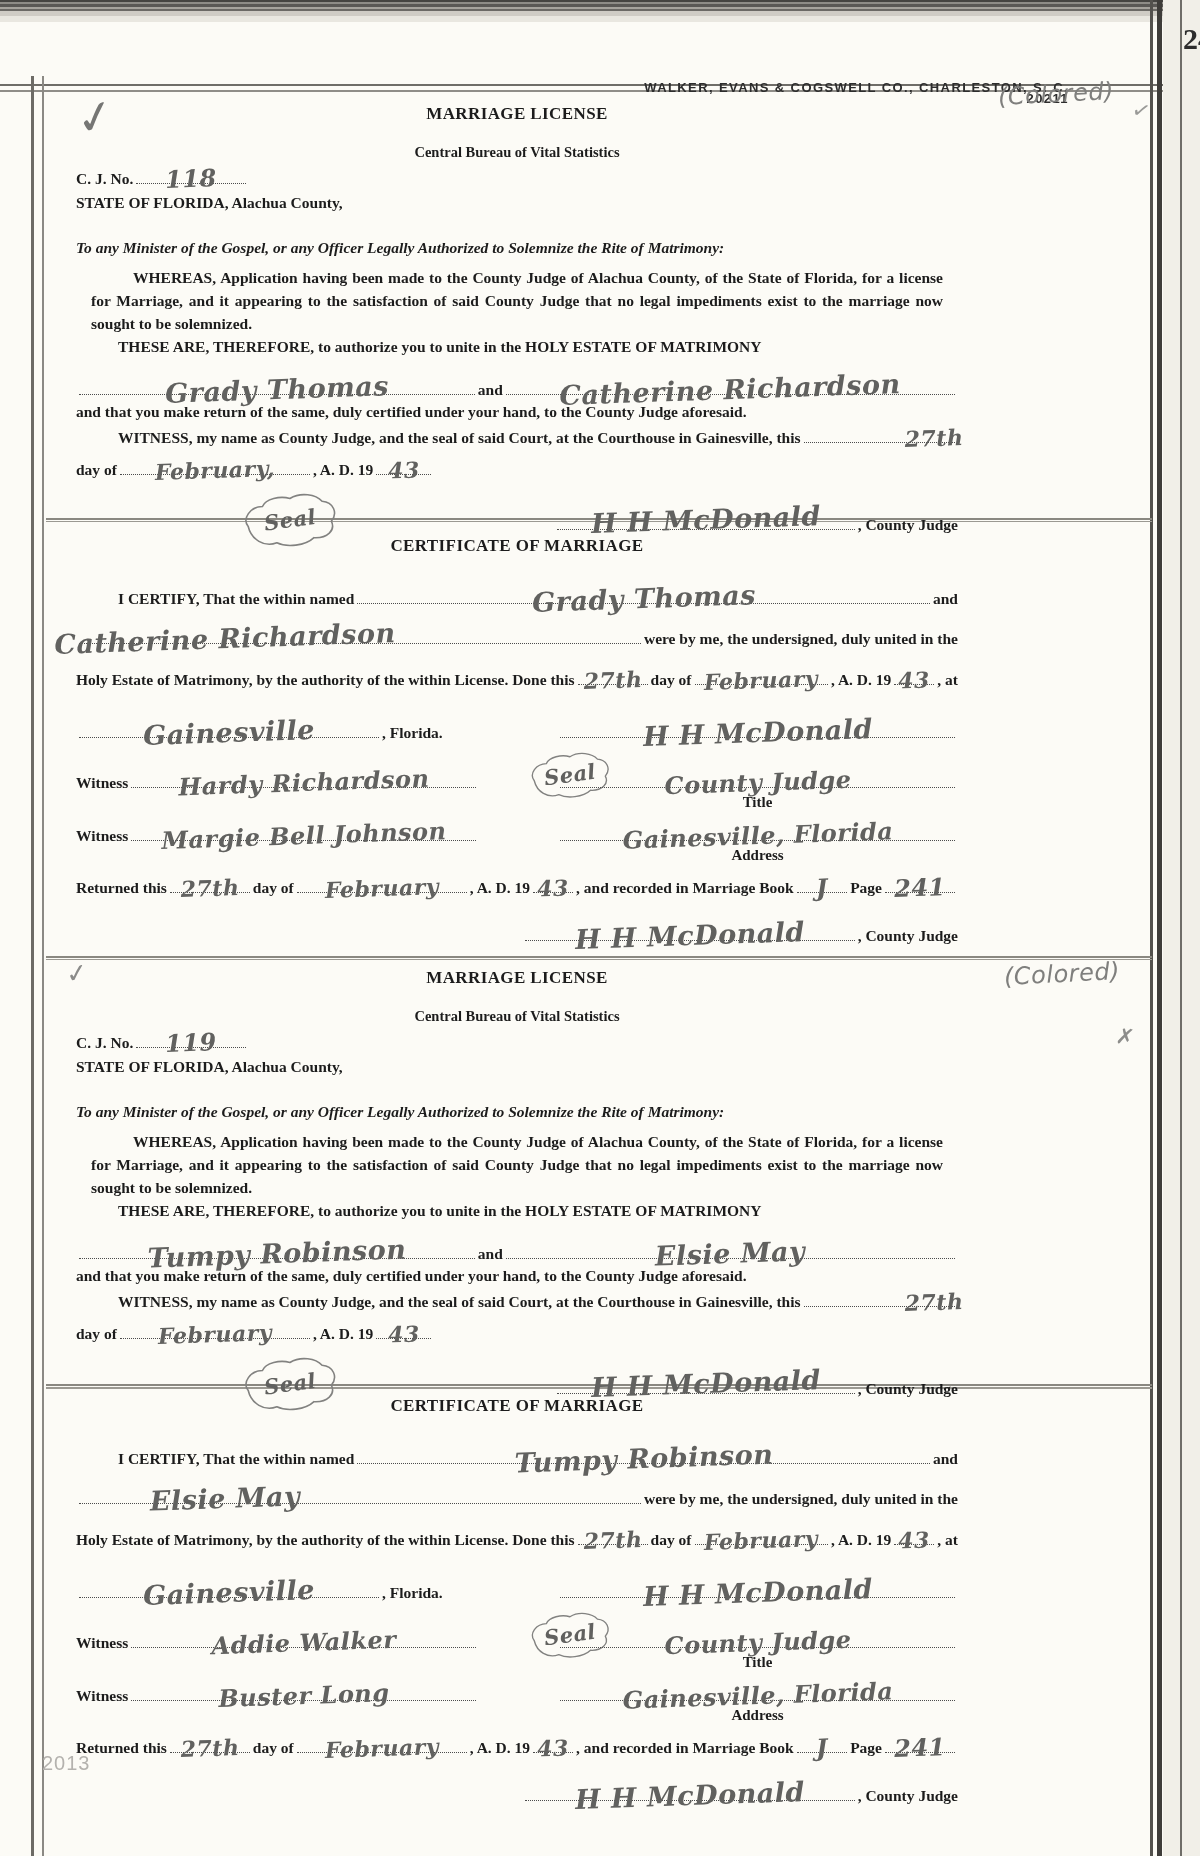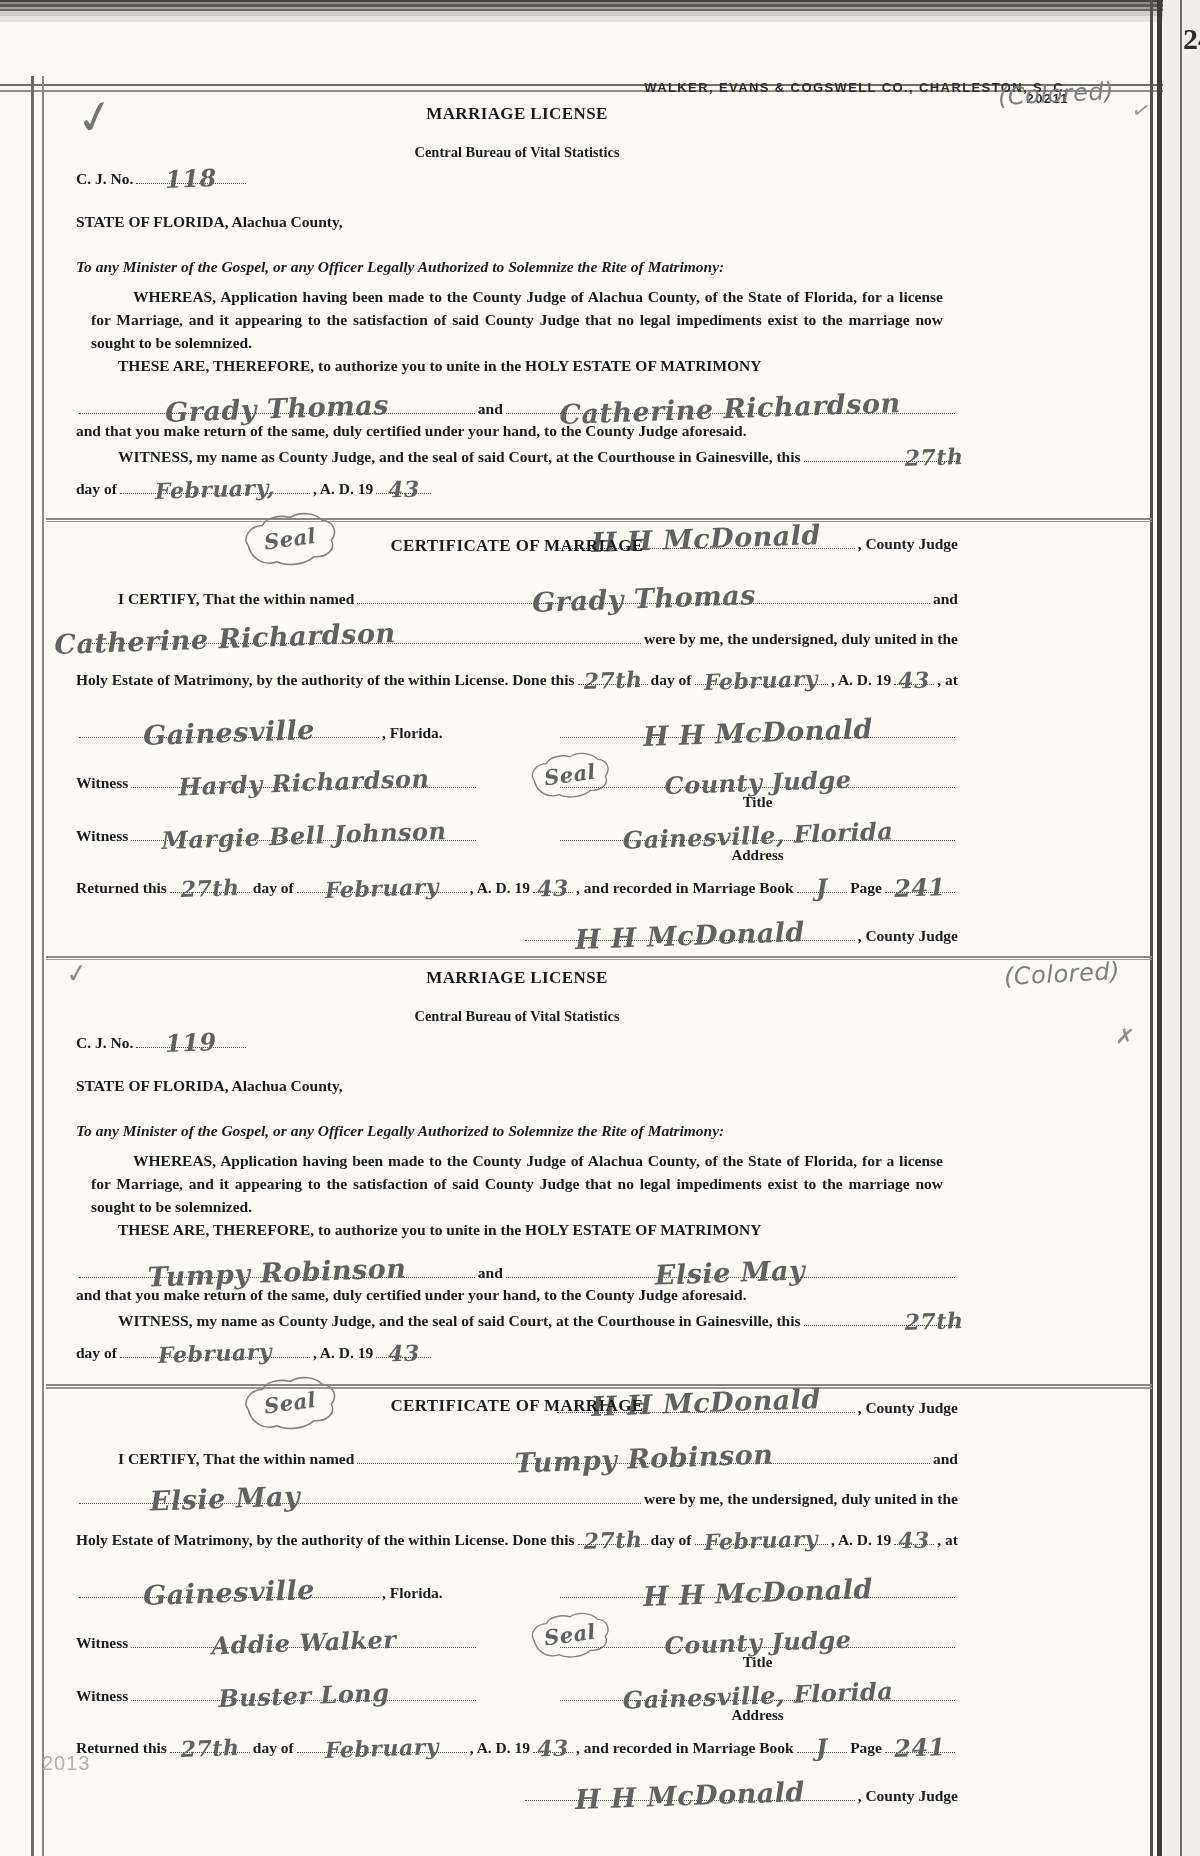--- a/index.html
+++ b/index.html
@@ -51,21 +51,21 @@
   .dl>.hw{position:absolute;left:50%;bottom:-6px;transform:translateX(-50%) rotate(-2deg);white-space:nowrap;}
   .dl>.hw.pos-l{left:26%;} .dl>.hw.pos-r{left:86%;}
   .grow{flex:1 1 40px;min-width:30px;} .g2{flex:1.15 1 40px;}
   .w40{width:40px;} .w55{width:55px;} .w70{width:70px;} .w80{width:80px;} .w110{width:110px;}
   .w170{width:170px;} .w190{width:190px;} .w300{width:300px;} .w330{width:330px;}
   .w345{width:345px;} .w395{width:395px;}
   .spacer{flex:1 1 10px;}
   .sub{position:absolute;top:5px;left:50%;transform:translateX(-50%);font-family:"Liberation Serif",serif;
        font-style:normal;font-weight:bold;font-size:15px;color:#1c1c1c;white-space:nowrap;letter-spacing:0;}
   
-  .m-cj{margin-top:8px;} .m-state{margin-top:23px;} .m-addr{margin-top:25px;font-style:italic;}
+  .m-cj{margin-top:8px;} .m-state{margin-top:4px;} .m-addr{margin-top:25px;font-style:italic;}
   .m-these{margin-top:2px;} .m-names{margin-top:23px;} .m-return{margin-top:2px;}
   .m-witcl{margin-top:6px;} .m-dayof{margin-top:12px;}
   .m-r1{margin-top:33px;justify-content:space-between;} .m-r2{margin-top:20px;} .m-holy{margin-top:21px;} .m-place{margin-top:33px;}
   .m-wit1{margin-top:30px;position:relative;} .m-wit2{margin-top:33px;} .m-returned{margin-top:32px;} .m-sig{margin-top:28px;}
   
   .seal-sig-row{position:relative;height:56px;margin-top:12px;}
   .seal{position:relative;width:104px;height:58px;}
   .seal-lic{position:absolute;left:162px;top:0;}
   .seal-cert{position:absolute;left:450px;top:-22px;width:88px;height:50px;}
   .seal svg{position:absolute;left:0;top:0;width:100%;height:100%;transform:rotate(-5deg);}

